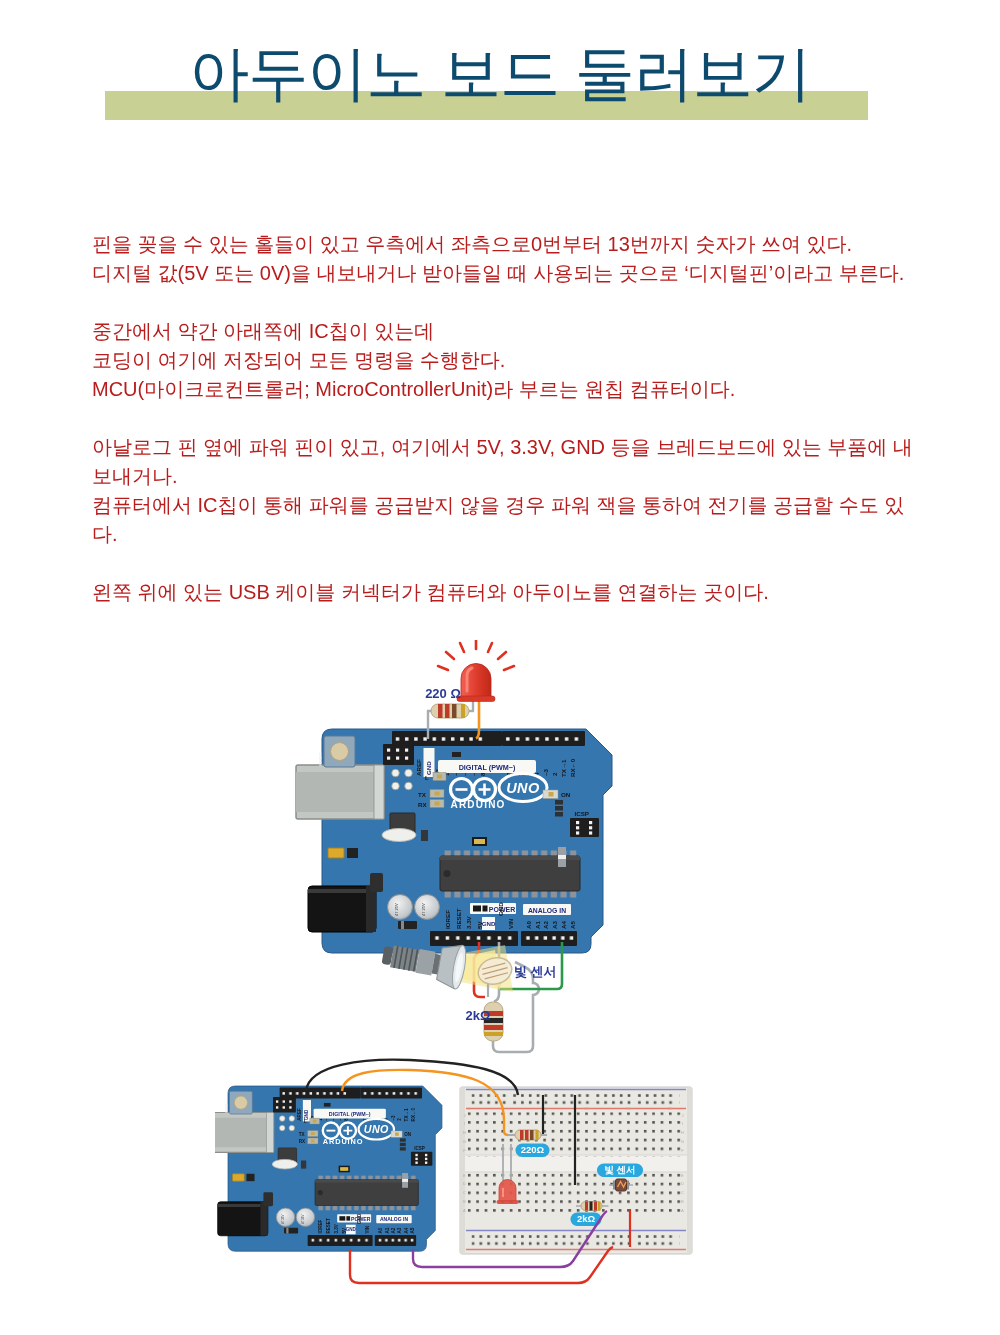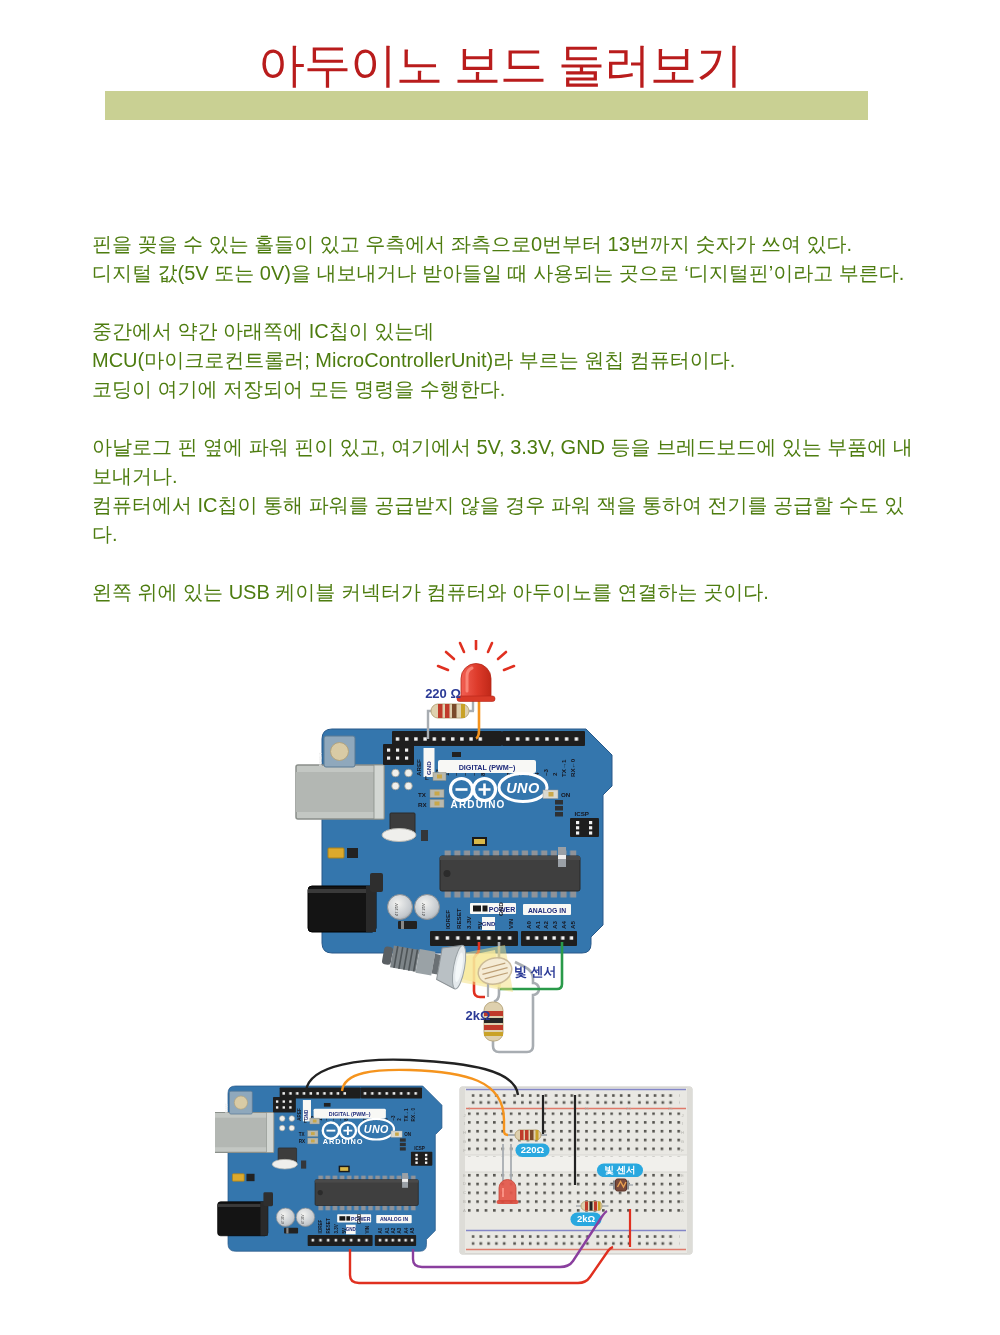--- a/index.html
+++ b/index.html
@@ -1,22 +1,22 @@
 <!DOCTYPE html>
 <html><head>
 <meta charset="utf-8">
 <style>
   html,body{margin:0;padding:0;background:#fff;}
   .page{position:relative;width:1000px;height:1335px;background:#fff;overflow:hidden;
         font-family:"Liberation Sans",sans-serif;}
   .title-bar{position:absolute;left:105px;top:91px;width:763px;height:29px;background:#c9d093;}
   .page-title{position:absolute;left:0;top:34px;width:1000px;text-align:center;
-        font-size:47px;font-weight:400;color:#b91c1c;letter-spacing:-1px;}
+        font-size:60px;font-weight:400;color:#0c4a6e;letter-spacing:-1px;}
   .body-text{position:absolute;left:92px;top:230px;width:822px;font-size:20px;
-        line-height:29px;color:#4d7c0f;}
+        line-height:29px;color:#b91c1c;}
   .para{margin:0 0 29px 0;}
   .line{min-height:29px;}
   .diagram{position:absolute;}
   .d1{left:280px;top:640px;}
   .d2{left:215px;top:1040px;text-decoration:underline;}
   svg text{font-family:"Liberation Sans",sans-serif;}
   .pl{font-size:6.2px;font-weight:bold;fill:#16161e;}
   .plnavy{font-size:6.2px;font-weight:bold;fill:#1e2a7a;}
   .navybold{font-weight:bold;fill:#1e2a7a;}
   .whitelbl{fill:#ffffff;font-weight:bold;}
@@ -32,22 +32,22 @@
   <div class="title-bar"></div>
   <div class="page-title">아두이노 보드 둘러보기</div>
 
   <div class="body-text">
     <div class="para">
       <div class="line">핀을 꽂을 수 있는 홀들이 있고 우측에서 좌측으로0번부터 13번까지 숫자가 쓰여 있다.</div>
       <div class="line">디지털 값(5V 또는 0V)을 내보내거나 받아들일 때 사용되는 곳으로 ‘디지털핀’이라고 부른다.</div>
     </div>
     <div class="para">
       <div class="line">중간에서 약간 아래쪽에 IC칩이 있는데</div>
+      <div class="line">코딩이 여기에 저장되어 모든 명령을 수행한다.</div>
       <div class="line">MCU(마이크로컨트롤러; MicroControllerUnit)라 부르는 원칩 컴퓨터이다.</div>
-      <div class="line">코딩이 여기에 저장되어 모든 명령을 수행한다.</div>
     </div>
     <div class="para">
       <div class="line">아날로그 핀 옆에 파워 핀이 있고, 여기에서 5V, 3.3V, GND 등을 브레드보드에 있는 부품에 내보내거나.</div>
       <div class="line">컴퓨터에서 IC칩이 통해 파워를 공급받지 않을 경우 파워 잭을 통하여 전기를 공급할 수도 있다.</div>
     </div>
     <div class="para">
       <div class="line">왼쪽 위에 있는 USB 케이블 커넥터가 컴퓨터와 아두이노를 연결하는 곳이다.</div>
     </div>
   </div>
 

